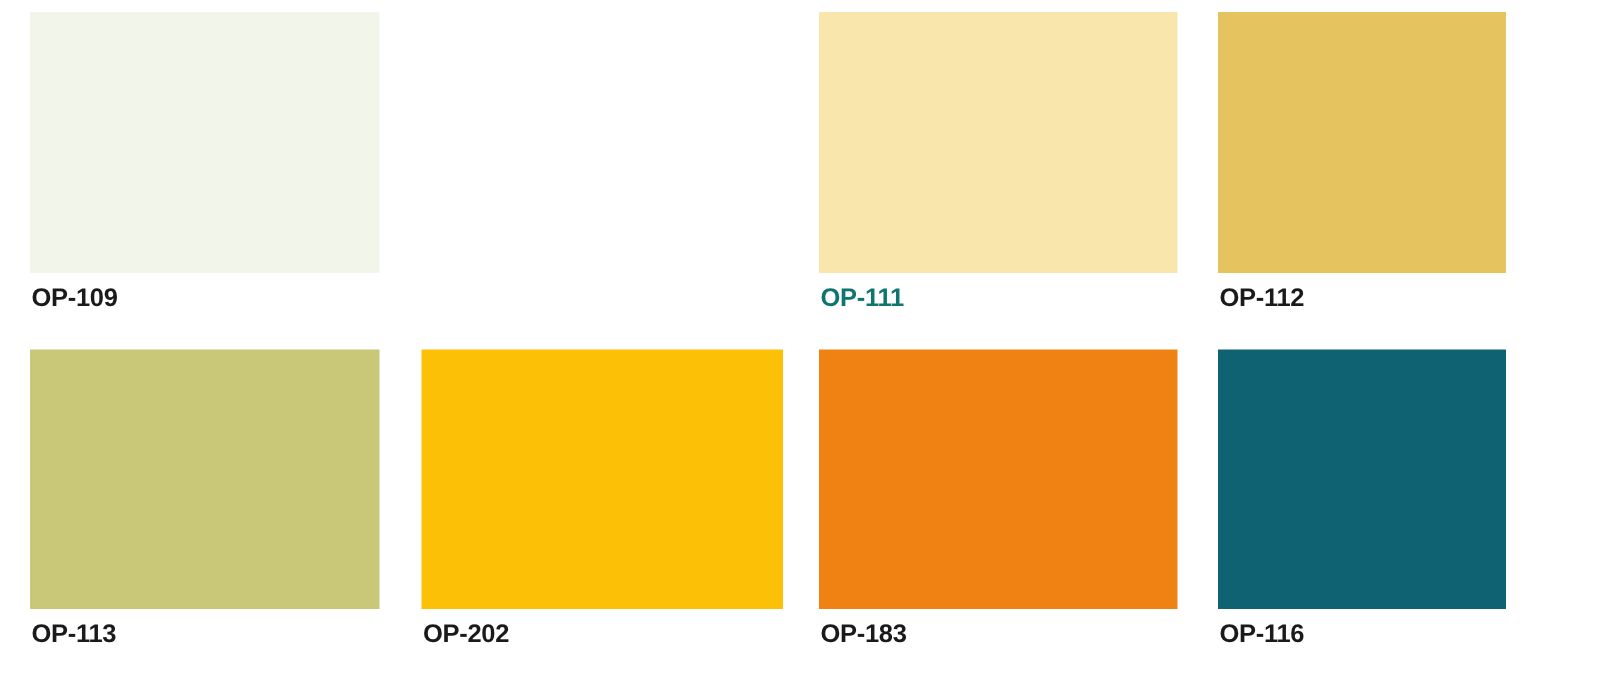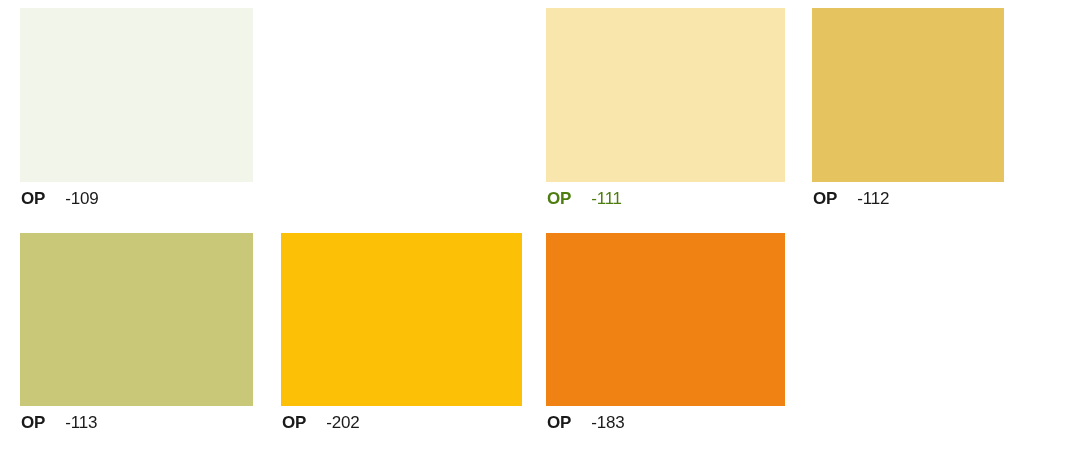--- a/index.html
+++ b/index.html
@@ -36,22 +36,21 @@
     color: #1a1a1a;
     font-family: "Liberation Sans", sans-serif;
     font-size: 17px;
     letter-spacing: -0.2px;
     line-height: 1;
   }
   .swatch-label .code-prefix {
     font-weight: 700;
   }
   .swatch-label .code-number {
-    font-weight: 400;
-    margin-left: 20px;
+    font-weight: 700;
   }
   
   .row-1 .swatch-chip { height: 174px; }
   .row-2 .swatch-chip { height: 173px; }
   .row-1 { top: 8px; }
   .row-2 { top: 233px; border-radius: 22px; }
   .row-1 .swatch-label { top: 182px; }
   .row-2 .swatch-label { top: 181px; }
   
   .col-1 { left: 20px;  width: 233px; }
@@ -67,21 +66,21 @@
   <div class="swatch-cell row-1 col-1">
     <div class="swatch-chip" style="background-color: rgb(242, 245, 233);"></div>
     <div class="swatch-label" style="color: rgb(26, 26, 26);">
       <span class="code-prefix">OP</span><span class="code-number">-109</span>
     </div>
   </div>
 
 
   <div class="swatch-cell row-1 col-3">
     <div class="swatch-chip" style="background-color: rgb(249, 230, 173);"></div>
-    <div class="swatch-label" style="color: #4d7c0f;">
+    <div class="swatch-label" style="color: #0f766e;">
       <span class="code-prefix">OP</span><span class="code-number">-111</span>
     </div>
   </div>
 
   <div class="swatch-cell row-1 col-4">
     <div class="swatch-chip" style="background-color: rgb(229, 196, 95);"></div>
     <div class="swatch-label" style="color: rgb(26, 26, 26);">
       <span class="code-prefix">OP</span><span class="code-number">-112</span>
     </div>
   </div>
@@ -100,14 +99,20 @@
     </div>
   </div>
 
   <div class="swatch-cell row-2 col-3">
     <div class="swatch-chip" style="background-color: rgb(239, 130, 18);"></div>
     <div class="swatch-label" style="color: rgb(26, 26, 26);">
       <span class="code-prefix">OP</span><span class="code-number">-183</span>
     </div>
   </div>
 
+  <div class="swatch-cell row-2 col-4">
+    <div class="swatch-chip" style="background-color: rgb(15, 98, 114);"></div>
+    <div class="swatch-label" style="color: rgb(26, 26, 26);">
+      <span class="code-prefix">OP</span><span class="code-number">-116</span>
+    </div>
+  </div>
 
 </div>
 
 </body></html>

